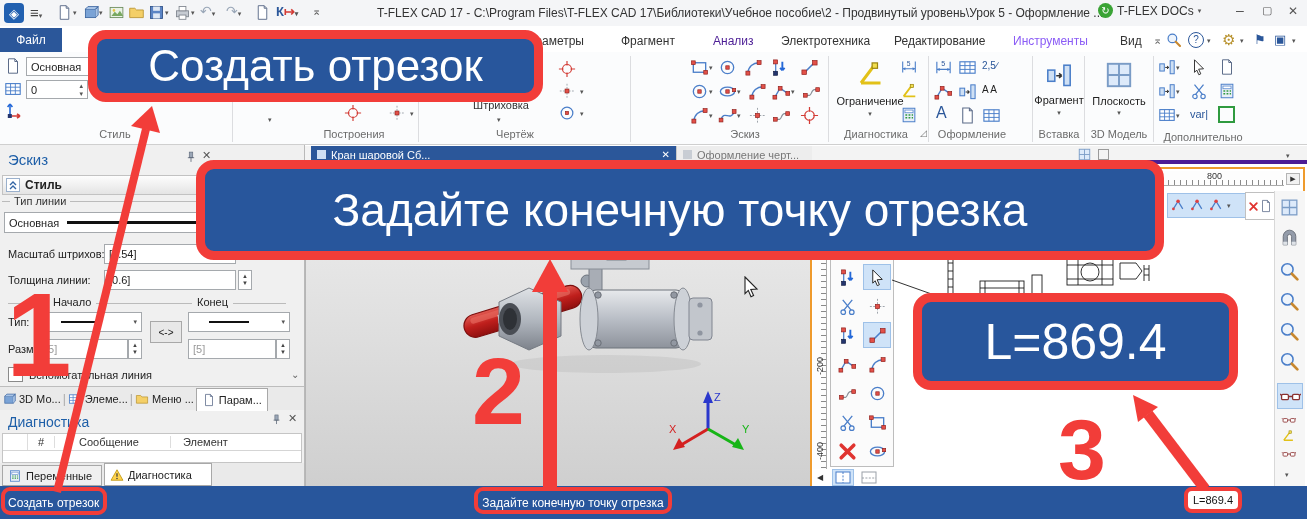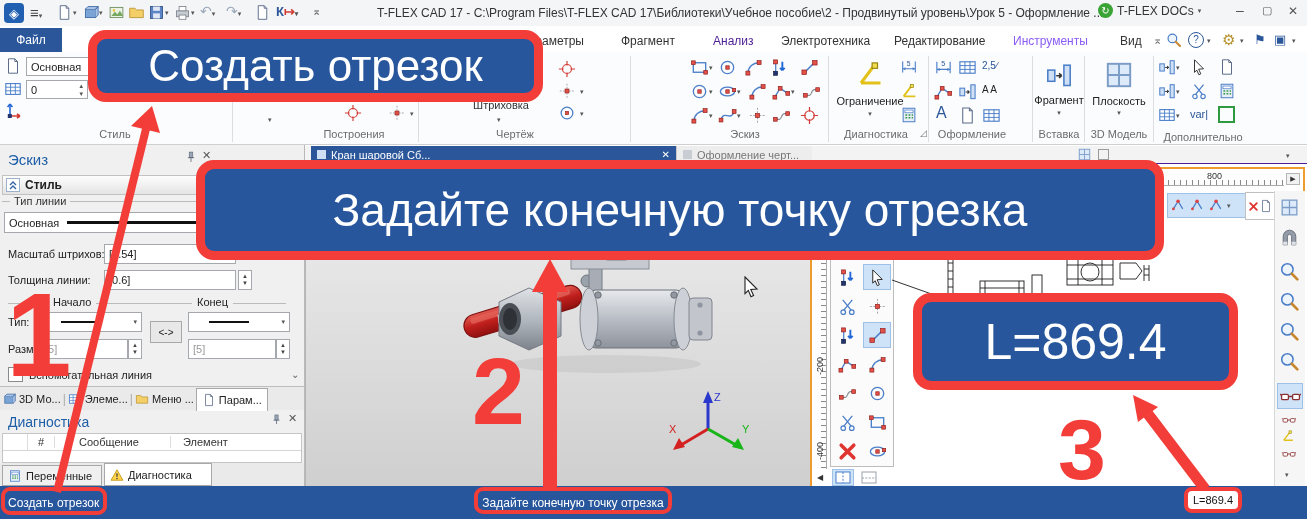--- a/index.html
+++ b/index.html
@@ -699,21 +699,21 @@
       </div>
       <div class="ptab active abs" style="left:104px;top:0px;width:108px;height:23px;">
         <svg class="ic" width="14" height="14">
             <use href="#s-warn"></use>
           </svg>
           <span>Диагностика</span>
       </div>
     </div>
   </div>
 
-  <div class="abs" style="left:305px;top:146px;width:1002px;height:18px;background:#f3f3f3;border-bottom:1px solid #4c1d95;box-sizing:border-box;">
+  <div class="abs" style="left:305px;top:146px;width:1002px;height:18px;background:#f3f3f3;border-bottom:4px solid #4c1d95;box-sizing:border-box;">
     <div class="abs flex" style="left:6px;top:0;width:365px;height:17px;background:#2b579a;color:#fff;font-size:11px;gap:5px;padding:0 6px;box-sizing:border-box;">
       <span style="width:9px;height:9px;background:#cfe0f4;display:inline-block;"></span>
       <span>Кран шаровой Сб...</span>
       <span style="margin-left:auto;font-size:10px;">✕</span>
     </div>
     <div class="abs flex" style="left:371px;top:0;width:136px;height:17px;background:#ededed;border-left:1px solid #c8c8c8;color:#777;font-size:11px;gap:5px;padding:0 6px;box-sizing:border-box;">
       <span style="width:9px;height:9px;background:#c8cdd4;display:inline-block;"></span>
       <span>Оформление черт...</span>
     </div>
     <div class="abs icbtn" style="left:772px;top:1px;">

